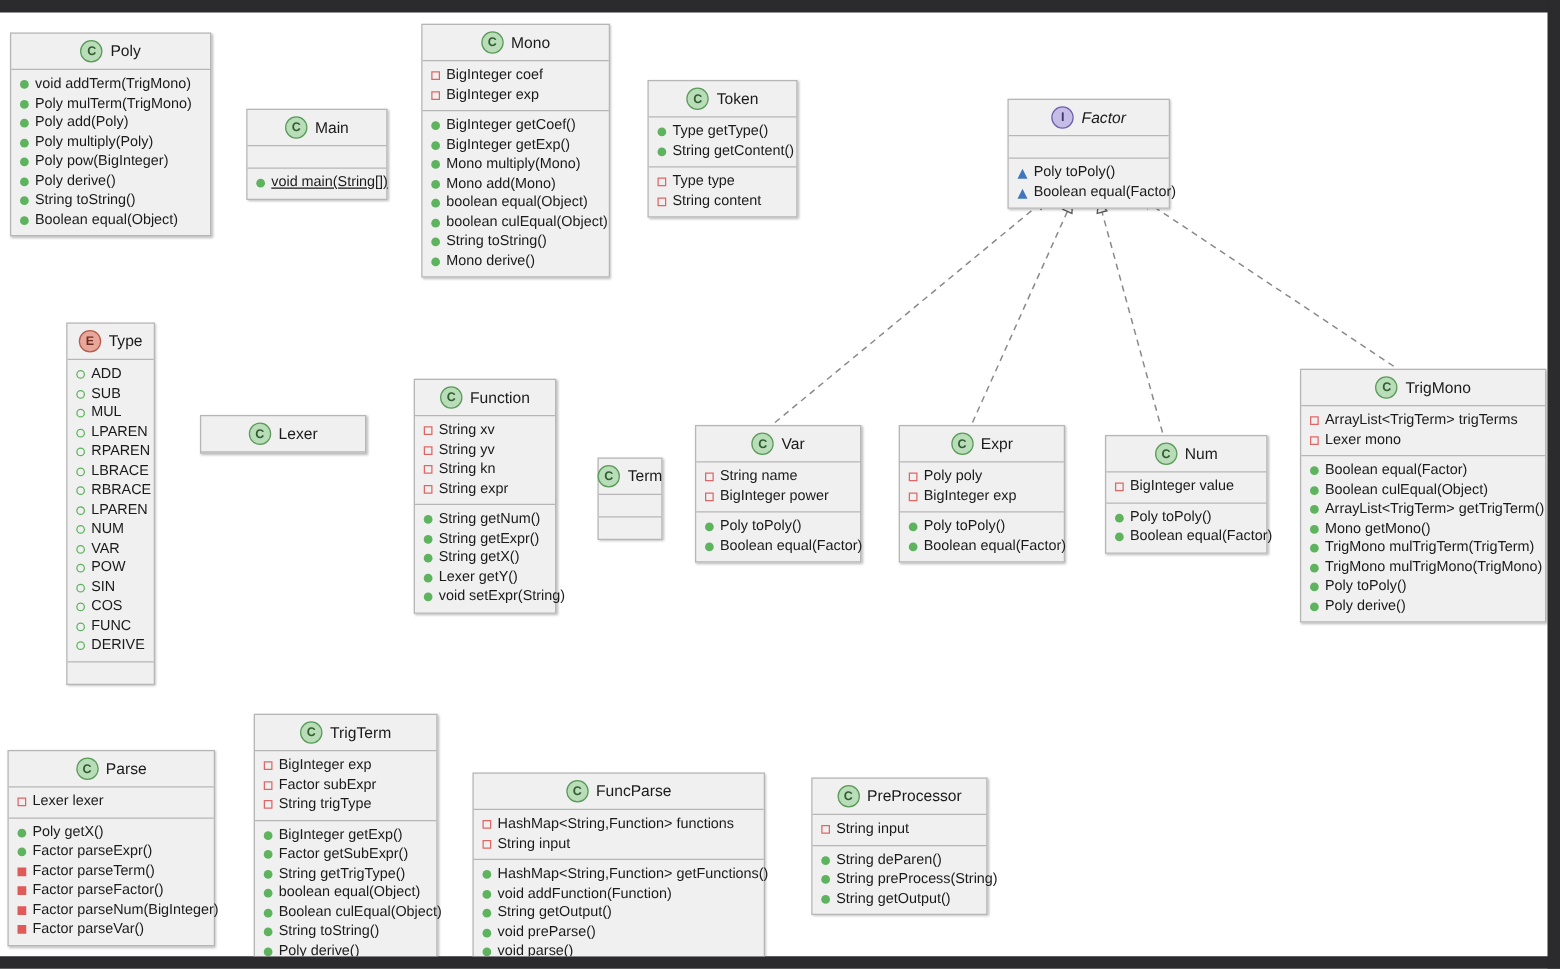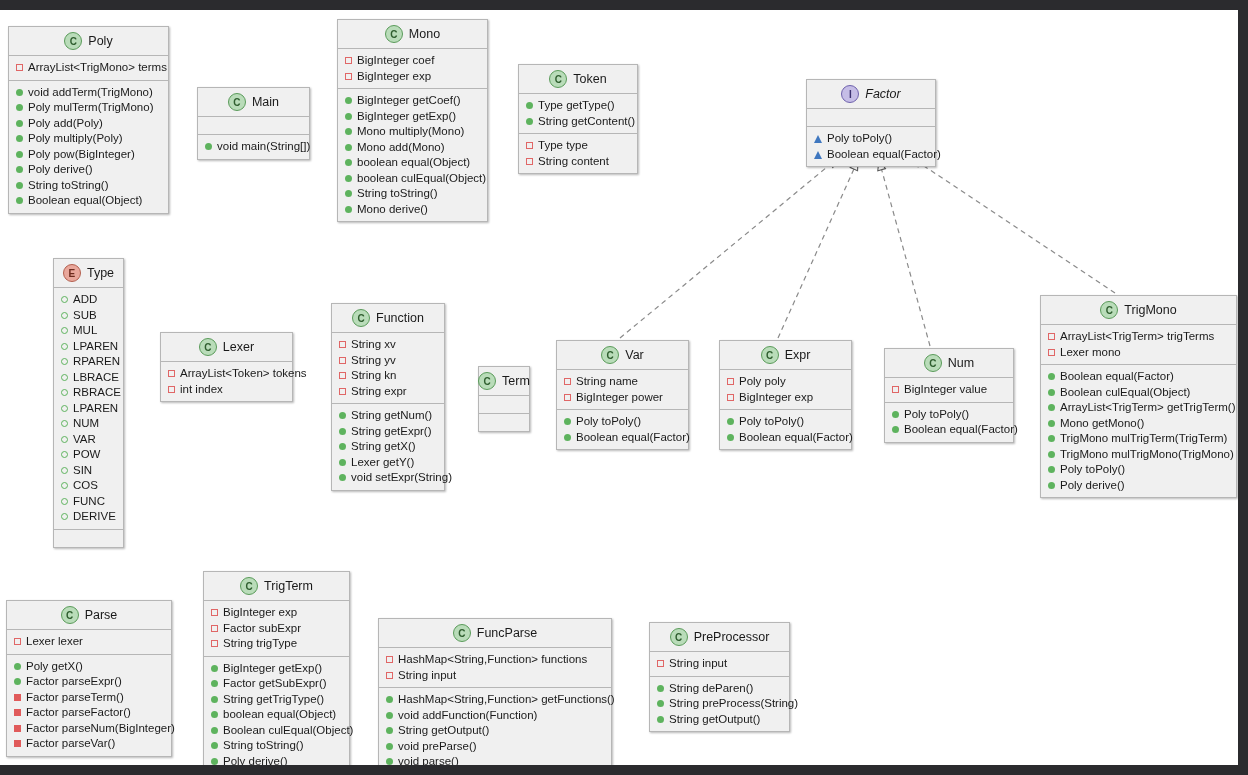--- a/index.html
+++ b/index.html
@@ -37,21 +37,21 @@
     padding:4px 6px 4px 7px;
   }
   .sect:last-child{border-bottom:none;}
   .sect.empty{min-height:9px;padding:4px 6px;}
   .row{
     display:flex;align-items:flex-start;gap:5px;
     font-size:11.5px;line-height:15.5px;color:#1a1a1a;
     white-space:nowrap;
   }
   .row .txt{display:inline-block;}
-  .row .txt.static{}
+  .row .txt.static{text-decoration:underline;}
   
   .badge{
     width:16px;height:16px;border-radius:50%;
     display:inline-flex;align-items:center;justify-content:center;
     font-size:10px;font-weight:bold;flex:0 0 auto;
   }
   .badge.c{background:#b9dcb9;border:1px solid #5a9b5a;color:#2f5e2f;}
   .badge.i{background:#c5bde6;border:1px solid #6f62ad;color:#3c3270;}
   .badge.e{background:#e9a79b;border:1px solid #b35f4e;color:#6d2b1e;}
   
@@ -85,26 +85,20 @@
     </g>
   </svg>
 
 <div class="uml" style="left: 8px; top: 16px; width: 161px;">
       <div class="uml-hdr">
         <span class="badge c">C</span>
         <span class="cname">Poly</span>
       </div>
       <div class="sect">
         <div class="row">
-          <span class="mk priv-f"></span>
-          <span class="txt">ArrayList&lt;TrigMono&gt; terms</span>
-        </div>
-      </div>
-      <div class="sect">
-        <div class="row">
           <span class="mk pub"></span>
           <span class="txt">void addTerm(TrigMono)</span>
         </div>
         <div class="row">
           <span class="mk pub"></span>
           <span class="txt">Poly mulTerm(TrigMono)</span>
         </div>
         <div class="row">
           <span class="mk pub"></span>
           <span class="txt">Poly add(Poly)</span>
@@ -304,30 +298,20 @@
           <span class="txt">DERIVE</span>
         </div>
       </div>
       <div class="sect empty"></div>
     </div>
     <div class="uml" style="left: 160px; top: 322px; width: 133px;">
       <div class="uml-hdr">
         <span class="badge c">C</span>
         <span class="cname">Lexer</span>
       </div>
-      <div class="sect">
-        <div class="row">
-          <span class="mk priv-f"></span>
-          <span class="txt">ArrayList&lt;Token&gt; tokens</span>
-        </div>
-        <div class="row">
-          <span class="mk priv-f"></span>
-          <span class="txt">int index</span>
-        </div>
-      </div>
     </div>
     <div class="uml" style="left: 331px; top: 293px; width: 114px;">
       <div class="uml-hdr">
         <span class="badge c">C</span>
         <span class="cname">Function</span>
       </div>
       <div class="sect">
         <div class="row">
           <span class="mk priv-f"></span>
           <span class="txt">String xv</span>

